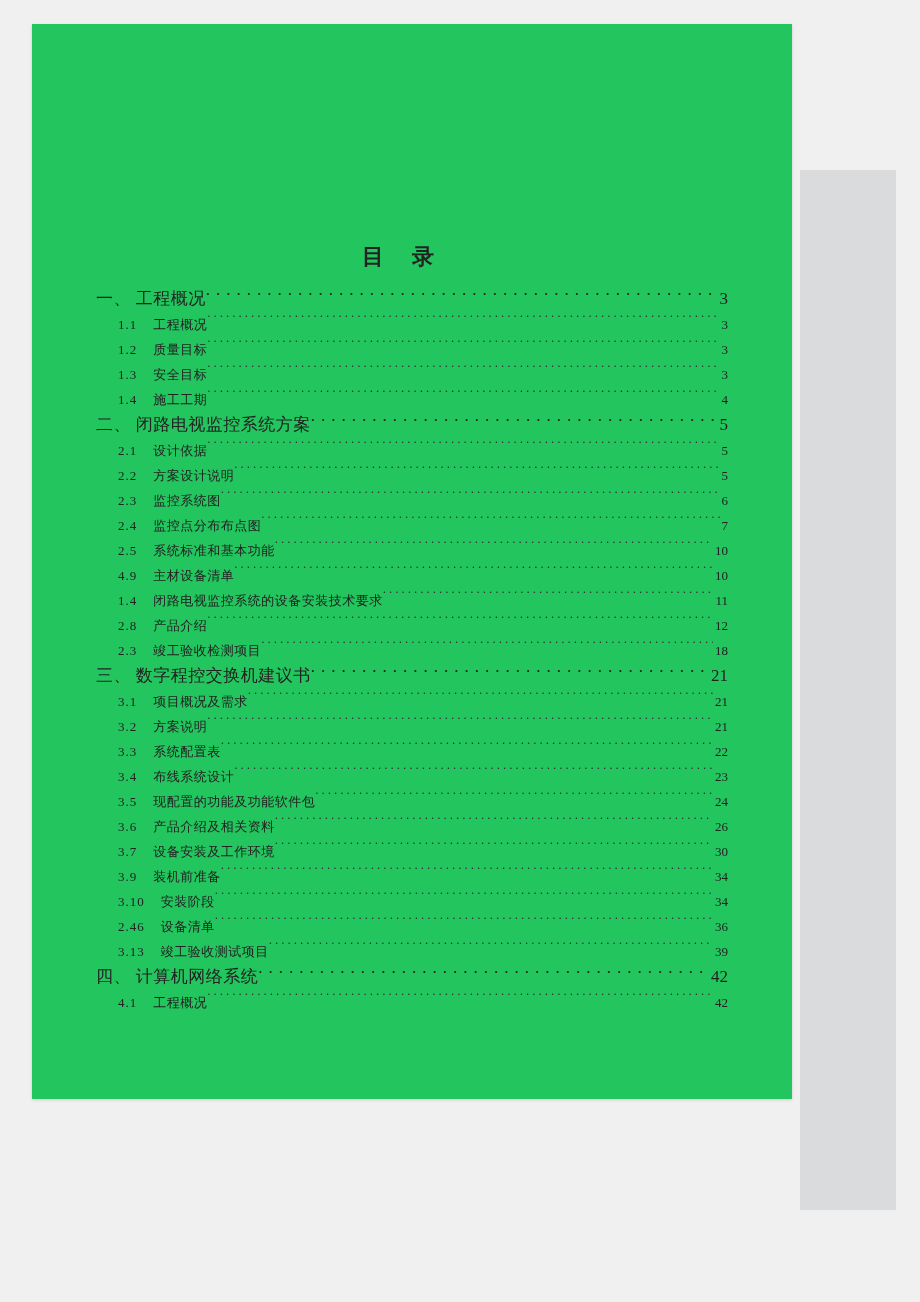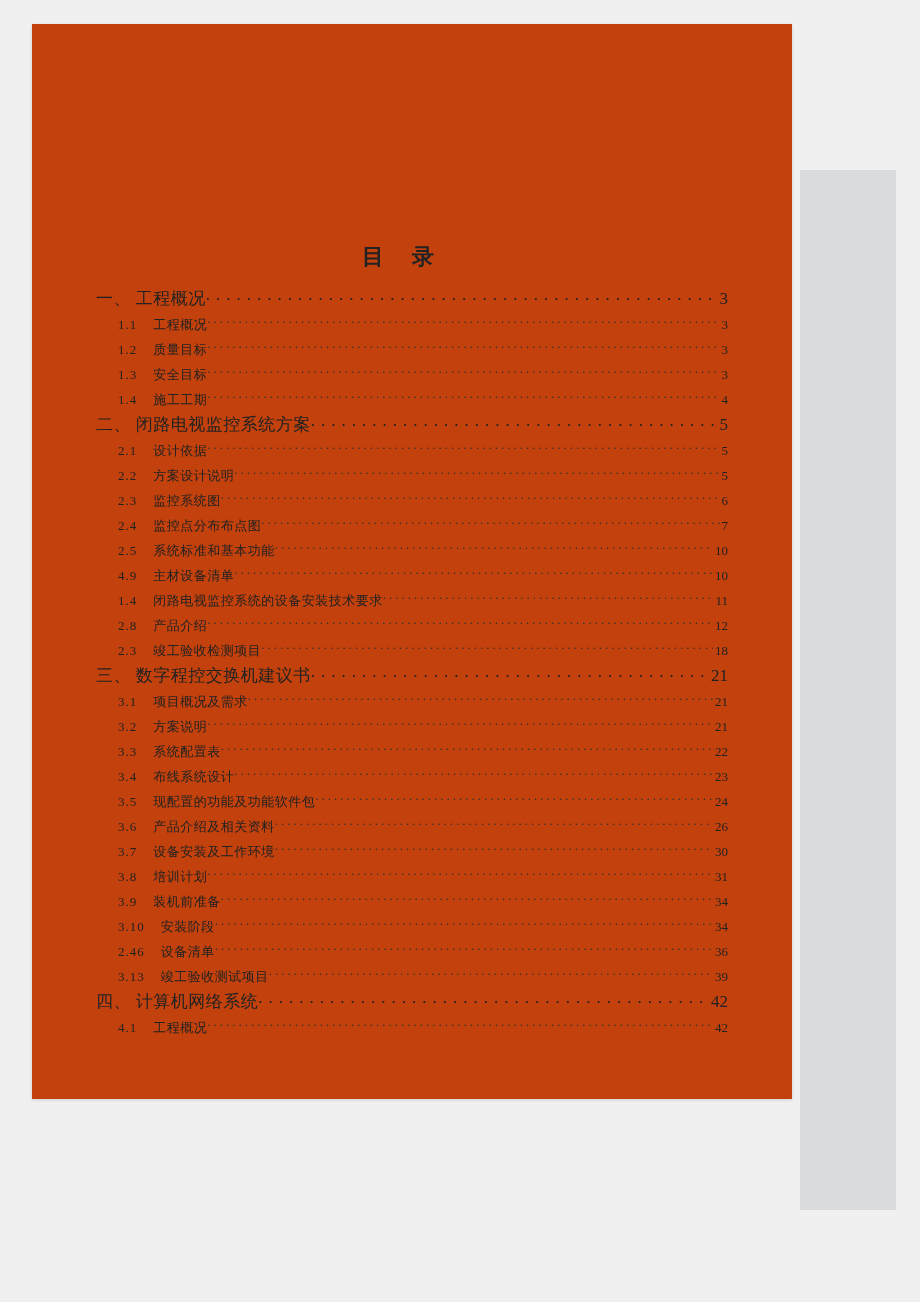--- a/index.html
+++ b/index.html
@@ -11,21 +11,21 @@
     font-family: "SimSun", "宋体", serif;
     color: #222;
     position: relative;
   }
   .page {
     position: absolute;
     top: 24px;
     left: 32px;
     width: 760px;
     height: 1075px;
-    background: #c2410c;
+    background: #22c55e;
     box-shadow: 0 1px 3px rgba(0,0,0,0.15);
     padding: 218px 64px 0 64px;
   }
   .sidebar-shadow {
     position: absolute;
     top: 170px;
     left: 800px;
     width: 96px;
     height: 1040px;
     background: #d9dbdd;
@@ -34,21 +34,21 @@
     text-align: center;
     font-size: 22px;
     font-weight: 600;
     letter-spacing: 28px;
     margin-bottom: 14px;
     font-family: "SimSun", "宋体", serif;
   }
   .toc { width: 100%; }
   .toc-row {
     display: flex;
-    align-items: center;
+    align-items: flex-start;
     white-space: nowrap;
     overflow: hidden;
   }
   .toc-row.level-1 {
     font-size: 17px;
     line-height: 26px;
     padding-left: 0;
   }
   .toc-row.level-2 {
     font-size: 13px;
@@ -209,25 +209,20 @@
         <span class="toc-label"><span class="toc-num">3.6</span><span>产品介绍及相关资料</span></span>
         <span class="toc-dots"></span>
         <span class="toc-page">26</span>
       </div>
       <div class="toc-row level-2">
         <span class="toc-label"><span class="toc-num">3.7</span><span>设备安装及工作环境</span></span>
         <span class="toc-dots"></span>
         <span class="toc-page">30</span>
       </div>
       <div class="toc-row level-2">
-        <span class="toc-label"><span class="toc-num">3.8</span><span>培训计划</span></span>
-        <span class="toc-dots"></span>
-        <span class="toc-page">31</span>
-      </div>
-      <div class="toc-row level-2">
         <span class="toc-label"><span class="toc-num">3.9</span><span>装机前准备</span></span>
         <span class="toc-dots"></span>
         <span class="toc-page">34</span>
       </div>
       <div class="toc-row level-2">
         <span class="toc-label"><span class="toc-num">3.10</span><span>安装阶段</span></span>
         <span class="toc-dots"></span>
         <span class="toc-page">34</span>
       </div>
       <div class="toc-row level-2">

